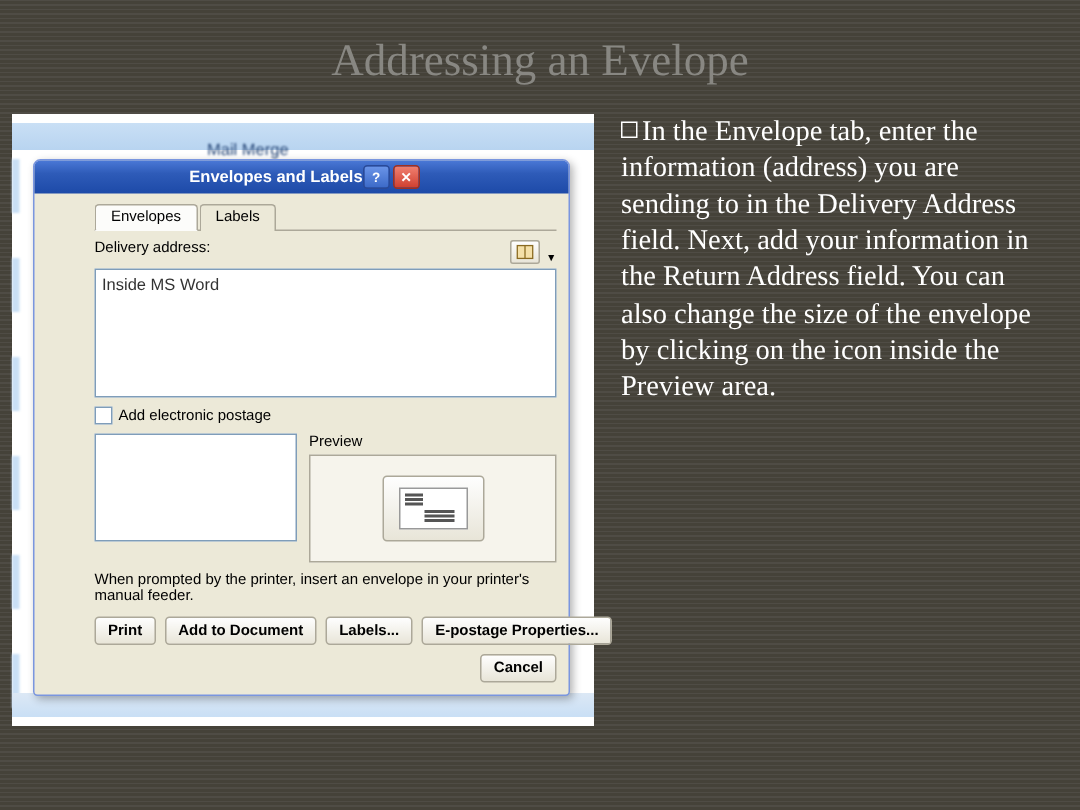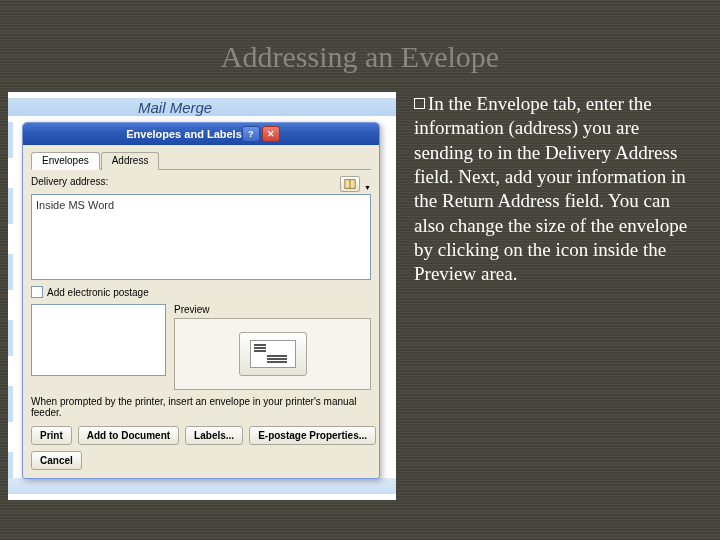--- a/index.html
+++ b/index.html
@@ -16,21 +16,21 @@
     );
     font-family: Georgia, 'Times New Roman', serif;
     overflow: hidden;
     position: relative;
   }
   .slide-title {
     text-align: center;
     color: #888782;
     font-size: 30px;
     font-weight: normal;
-    padding-top: 40px;
+    padding-top: 24px;
     padding-bottom: 18px;
   }
   .content-row {
     display: flex;
     padding: 0 8px;
     gap: 18px;
   }
   .screenshot {
     width: 388px;
     height: 408px;
@@ -42,26 +42,25 @@
     position: absolute;
     top: 6px;
     left: 0;
     right: 0;
     height: 18px;
     background: linear-gradient(#c9dff5, #b8d4f0);
   }
   .ribbon-strip .rib-text {
     position: absolute;
     left: 130px;
-    top: 1px;
+    top: 12px;
     font-family: Arial, sans-serif;
-    font-size: 15px;
+    font-size: 11px;
     color: #2a4a7a;
     filter: blur(0.6px);
-    font-style: italic;
   }
   .dialog {
     position: absolute;
     top: 30px;
     left: 14px;
     width: 358px;
     background: #ece9d8;
     border: 1px solid #7a96df;
     border-radius: 5px 5px 3px 3px;
     box-shadow: 2px 2px 6px rgba(0,0,0,0.3);
@@ -96,20 +95,21 @@
     font-size: 9px;
     color: #fff;
     font-weight: bold;
   }
   .titlebar-btn.close {
     background: linear-gradient(#f08070, #d04030);
     border-color: #a03020;
   }
   .dialog-body {
     padding: 6px 8px 8px 8px;
+    margin-left: 32px;
   }
   .tabstrip {
     display: flex;
     border-bottom: 1px solid #aca899;
     margin-bottom: 6px;
   }
   .tab {
     padding: 2px 10px 3px 10px;
     font-size: 10px;
     border: 1px solid #aca899;
@@ -277,20 +277,21 @@
     border-radius: 3px;
     padding: 3px 8px;
     font-size: 10px;
     font-family: Tahoma, Arial, sans-serif;
     filter: blur(0.4px);
     white-space: nowrap;
     font-weight: bold;
   }
   .btn-row-bottom {
     display: flex;
+    justify-content: flex-end;
   }
   .instruction {
     color: #fff;
     font-size: 19px;
     line-height: 1.28;
     font-family: Georgia, serif;
     padding-top: 0px;
     padding-right: 14px;
   }
   .bullet-sq {
@@ -349,21 +350,21 @@
       <div class="titlebar">
         <span>Envelopes and Labels</span>
         <div class="titlebar-buttons">
           <div class="titlebar-btn">?</div>
           <div class="titlebar-btn close">✕</div>
         </div>
       </div>
       <div class="dialog-body">
         <div class="tabstrip">
           <div class="tab active">Envelopes</div>
-          <div class="tab">Address</div>
+          <div class="tab">Labels</div>
         </div>
 
         <div class="row-label">
           <span class="lbl">Delivery address:</span>
           <span>
             <span class="icon-btn book-icon">
               <svg viewBox="0 0 16 14">
                   <rect x="2" y="2" width="12" height="10" fill="#f4e0a8" stroke="#8a6a20"></rect>
                   <line x1="8" y1="2" x2="8" y2="12" stroke="#8a6a20"></line>
                 </svg>

